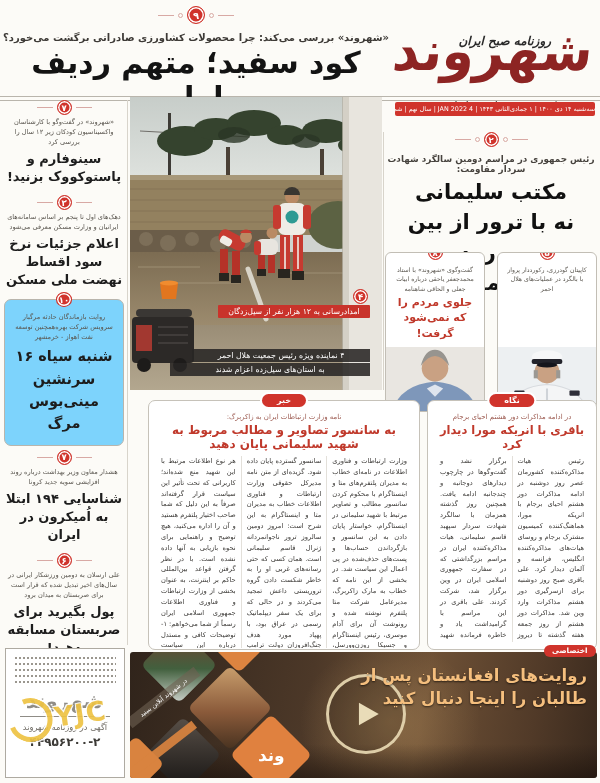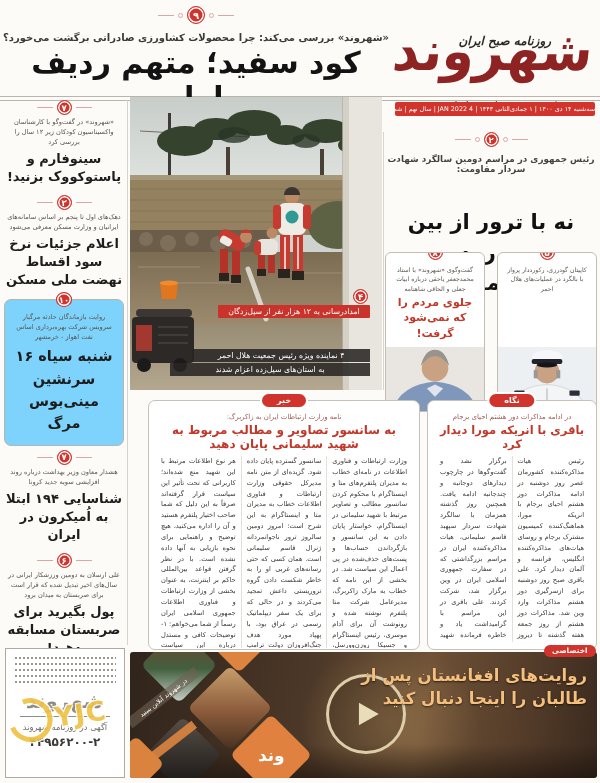--- a/index.html
+++ b/index.html
@@ -170,21 +170,21 @@
           <span class="dash"></span>
         </div>
       <div class="s-kicker">دهک‌های اول تا پنجم بر اساس سامانه‌های ایرانیان و وزارت مسکن معرفی می‌شود</div>
       <div class="s-head">اعلام جزئیات نرخ سود اقساط نهضت ملی مسکن</div>
     </div>
 
     <div class="s-item boxed">
       <div class="badge-row">
           <span class="badge">۱۰</span>
         </div>
-      <div class="s-kicker">روایت بازماندگان حادثه مرگبار سرویس شرکت بهره‌برداری اساس نفت اهواز - خرمشهر</div>
+      <div class="s-kicker">روایت بازماندگان حادثه مرگبار سرویس شرکت بهره‌همچنین توسعه نفت اهواز - خرمشهر</div>
       <div class="s-head">شنبه سیاه ۱۶ سرنشین مینی‌بوس مرگ</div>
     </div>
 
     <div class="s-item">
       <div class="badge-row">
           <span class="dash"></span>
           <span class="badge">۷</span>
           <span class="dash"></span>
         </div>
       <div class="s-kicker">هشدار معاون وزیر بهداشت درباره روند افزایشی سویه جدید کرونا</div>
@@ -338,21 +338,21 @@
   <div class="abs rlead">
     <div class="badge-row">
         <span class="dash"></span>
         <span class="dot"></span>
       <span class="badge">۲</span>
       <span class="dot"></span>
         <span class="dash"></span>
       </div>
     <div class="rlead-kicker">رئیس جمهوری در مراسم دومین سالگرد شهادت سردار مقاومت:</div>
     <div class="rlead-head">
-      <br>
+      <span>مکتب سلیمانی</span><br>
       <span>نه با ترور از بین می‌رود،</span><br>
       <span>نه با موشک</span>
     </div>
   </div>
 
   <div class="abs profiles">
     <div class="p-box">
       <div class="badge-row">
           <span class="badge">۸</span>
         </div>

